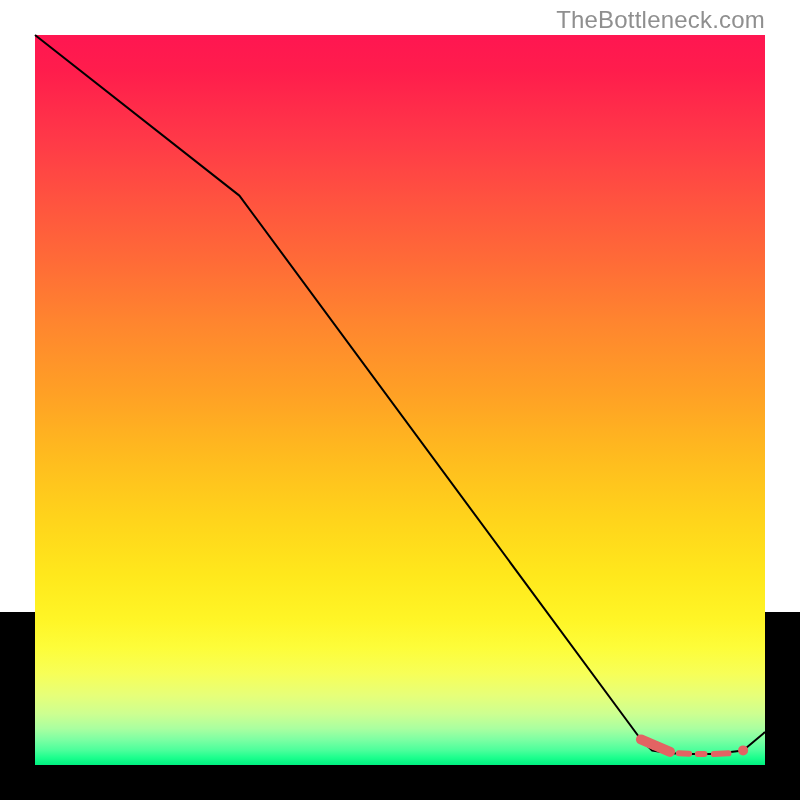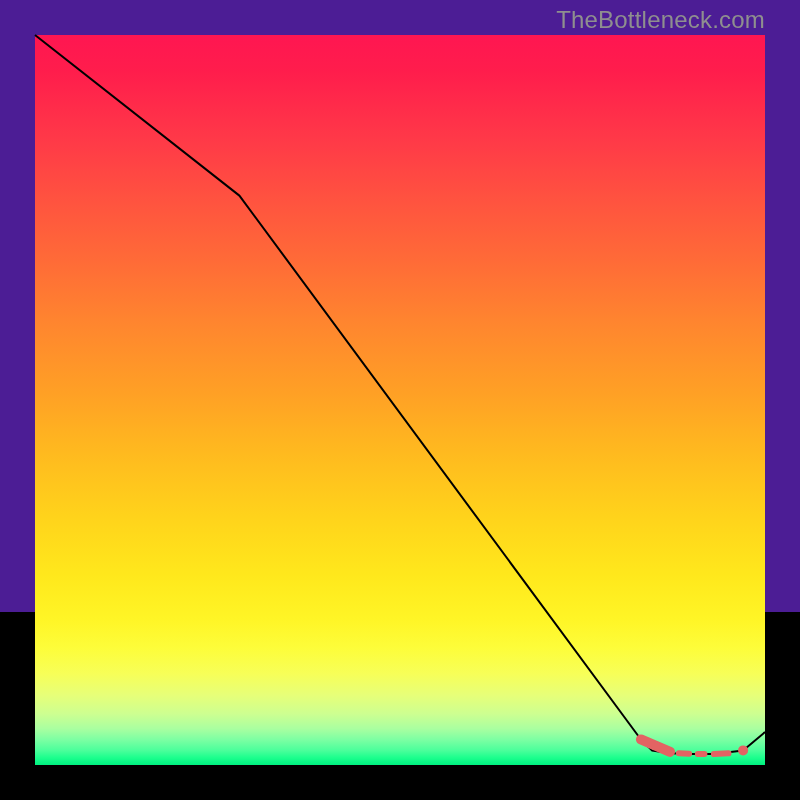--- a/index.html
+++ b/index.html
@@ -8,21 +8,21 @@
     width: 800px;
     height: 800px;
     background: #000;
     overflow: hidden;
     font-family: Arial, Helvetica, sans-serif;
   }
   .outer {
     position: relative;
     width: 800px;
     height: 612px;
-    background: #4c1d95;
+    background: #ffffff;
   }
   .plot-area {
     position: absolute;
     left: 35px;
     top: 35px;
     width: 730px;
     height: 730px;
     
     background: linear-gradient(
       to bottom,

